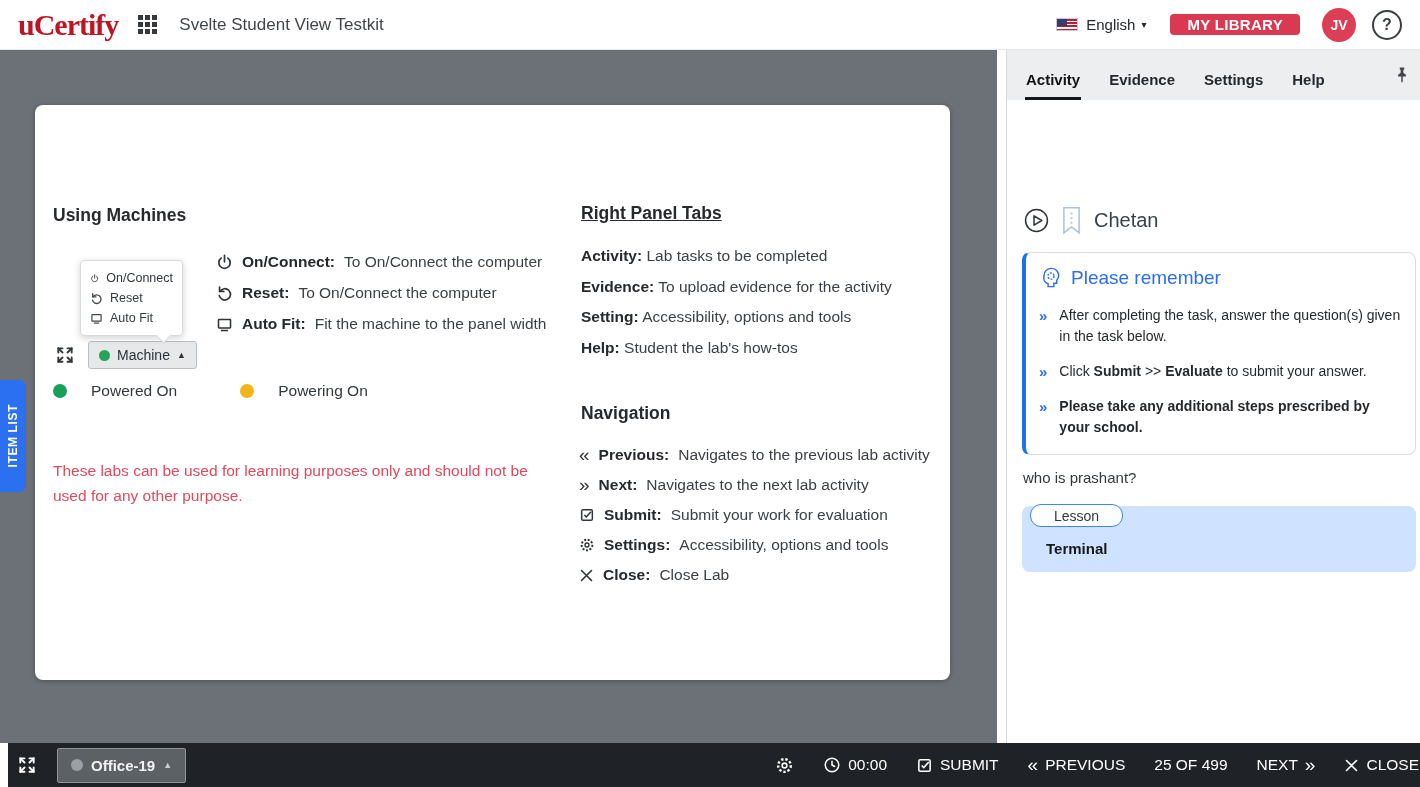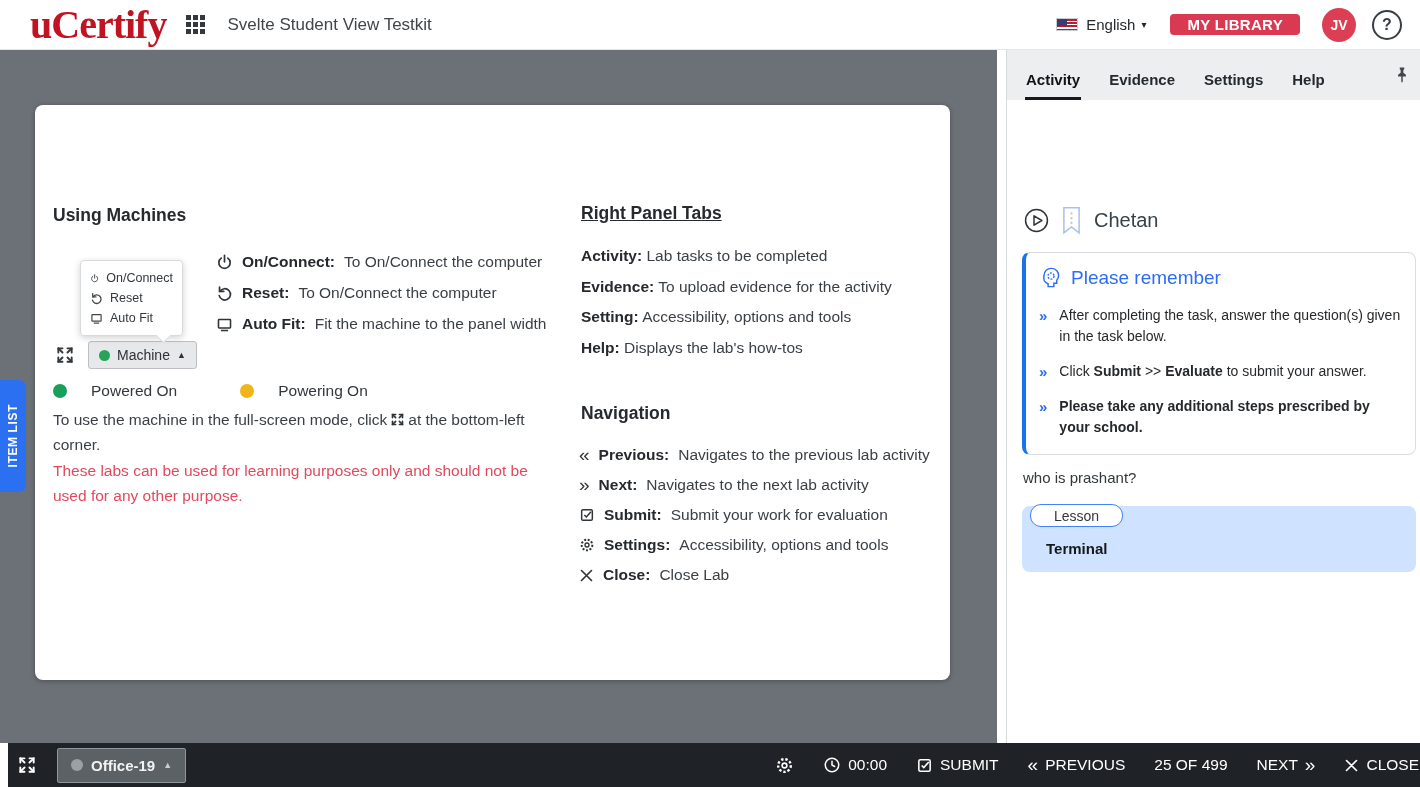--- a/index.html
+++ b/index.html
@@ -3,21 +3,21 @@
 <meta charset="utf-8">
 <style>
   * { margin:0; padding:0; box-sizing:border-box; }
   html,body { width:1420px; height:787px; font-family:"Liberation Sans",sans-serif; background:#fff; overflow:hidden; }
   body { position:relative; }
   svg { display:block; }
 
   
   .top-bar { position:absolute; left:0; top:0; width:1420px; height:50px; background:#fff;
              border-bottom:1px solid #e4e7e9; display:flex; align-items:center; padding:0 18px; z-index:30; }
-  .logo { font-family:"Liberation Serif",serif; font-weight:700; font-size:40px; color:#c01423; letter-spacing:-1px; line-height:1;margin-left:12px; }
+  .logo { font-family:"Liberation Serif",serif; font-weight:700; font-size:30px; color:#c01423; letter-spacing:-1px; line-height:1; }
   .grid-icon { display:inline-grid; grid-template-columns:repeat(3,5px); grid-gap:2px; margin-left:20px; cursor:pointer; }
   .grid-icon i { width:5px; height:5px; background:#34393e; }
   .product-title { font-size:17px; color:#41464b; margin-left:22px; }
   .header-right { margin-left:auto; display:flex; align-items:center; }
   .flag { width:22px; height:13px; position:relative;
           background:repeating-linear-gradient(#b22234 0 1.6px,#fff 1.6px 3.2px); border:0.5px solid #c8ccd0; }
   .flag::after { content:""; position:absolute; left:0; top:0; width:10px; height:7px; background:#3c3b6e; }
   .lang { display:flex; align-items:center; gap:6px; margin-left:8px; font-size:15px; color:#24292e; cursor:pointer; }
   .caret-sm { font-size:10px; color:#24292e; }
   .library-btn { margin-left:24px; background:#d93a51; color:#fff; font-weight:700; font-size:15px;
@@ -234,33 +234,29 @@
       <span class="legend-item">
         <span class="legend-dot lg-green"></span>
         <span>Powered On</span>
       </span>
       <span class="legend-item">
         <span class="legend-dot lg-amber"></span>
         <span>Powering On</span>
       </span>
     </div>
 
-    <p class="fs-note"><span>To use the machine in the full-screen mode, click</span><svg width="15" height="15" viewBox="0 0 24 24" fill="none" stroke-width="2.6" stroke-linecap="round">
-          <path d="M9 4H4v5M15 4h5v5M20 15v5h-5M4 15v5h5"></path>
-          <path d="M4 4l5 5M20 4l-5 5M20 20l-5-5M4 20l5-5"></path>
-        </svg><span>at the bottom-left corner.</span></p>
 
     <p class="warning">These labs can be used for learning purposes only and should not be used for any other purpose.</p>
 
     <div class="card-h h-rpt">Right Panel Tabs</div>
     <div class="rpt-list">
       <div class="rpt-row"><span class="lbl">Activity:</span> <span>Lab tasks to be completed</span></div>
       <div class="rpt-row"><span class="lbl">Evidence:</span> <span>To upload evidence for the activity</span></div>
       <div class="rpt-row"><span class="lbl">Setting:</span> <span>Accessibility, options and tools</span></div>
-      <div class="rpt-row"><span class="lbl">Help:</span> <span>Displays the lab's how-tos</span></div>
+      <div class="rpt-row"><span class="lbl">Help:</span> <span>Student the lab's how-tos</span></div>
     </div>
 
     <div class="card-h h-nav">Navigation</div>
     <div class="nav-list">
       <div class="nav-row">
         <span class="chev">«</span>
         <span class="lbl">Previous:</span>
           <span>Navigates to the previous lab activity</span>
       </div>
       <div class="nav-row">

